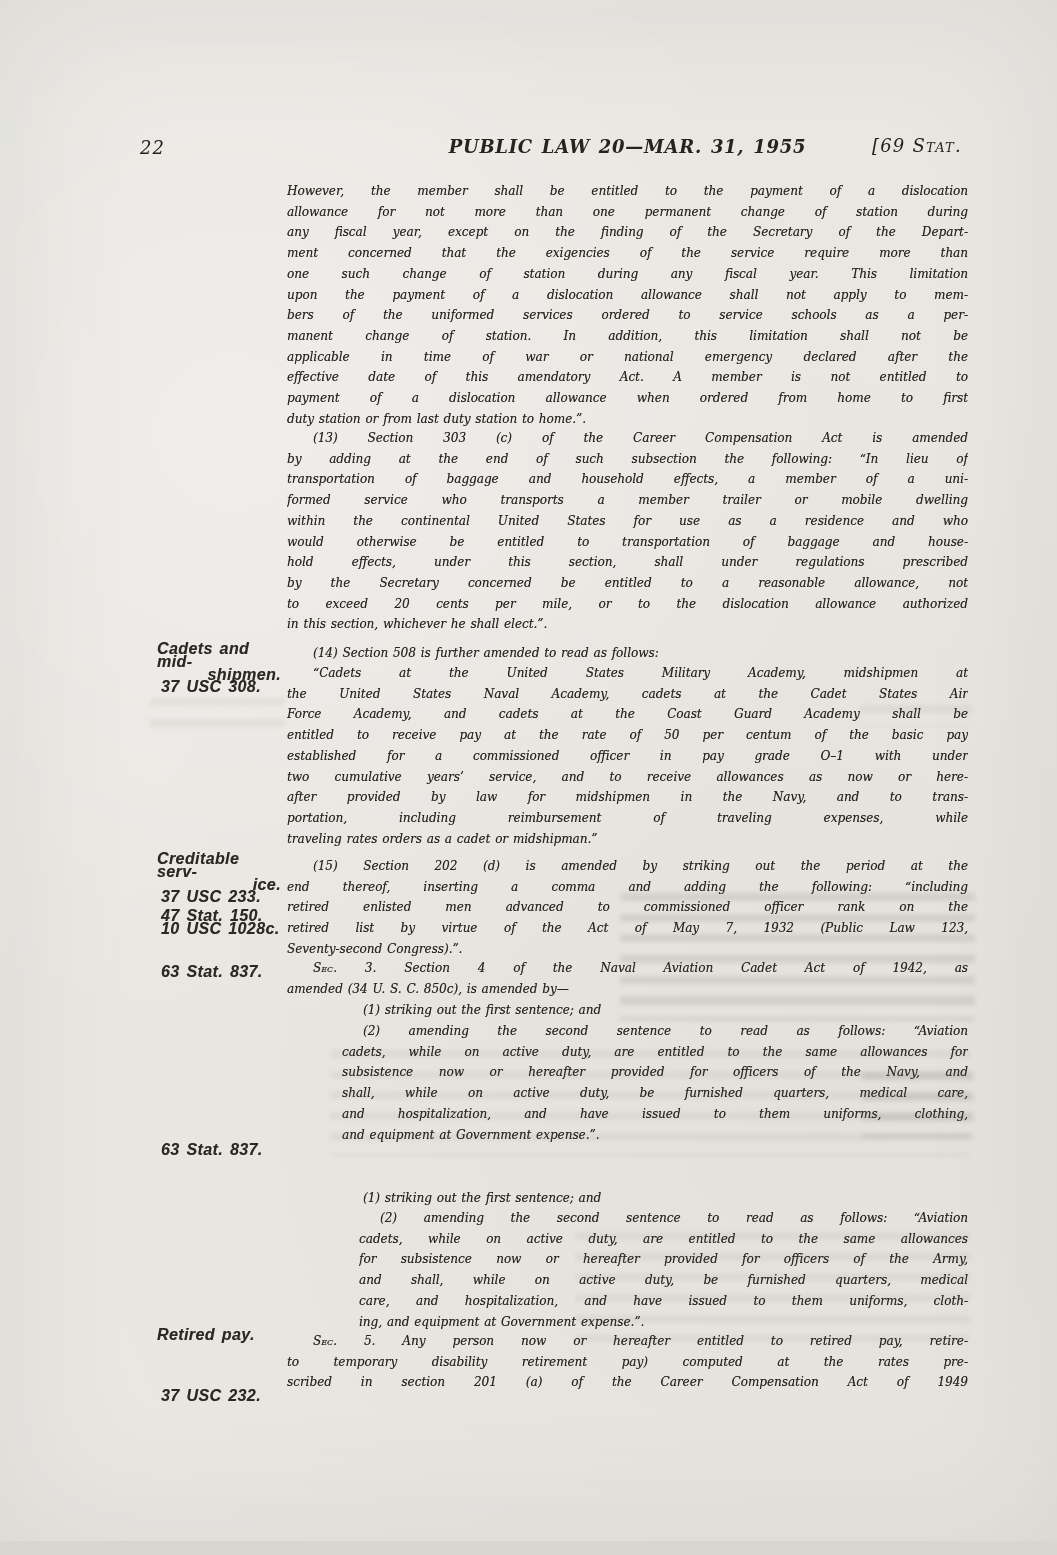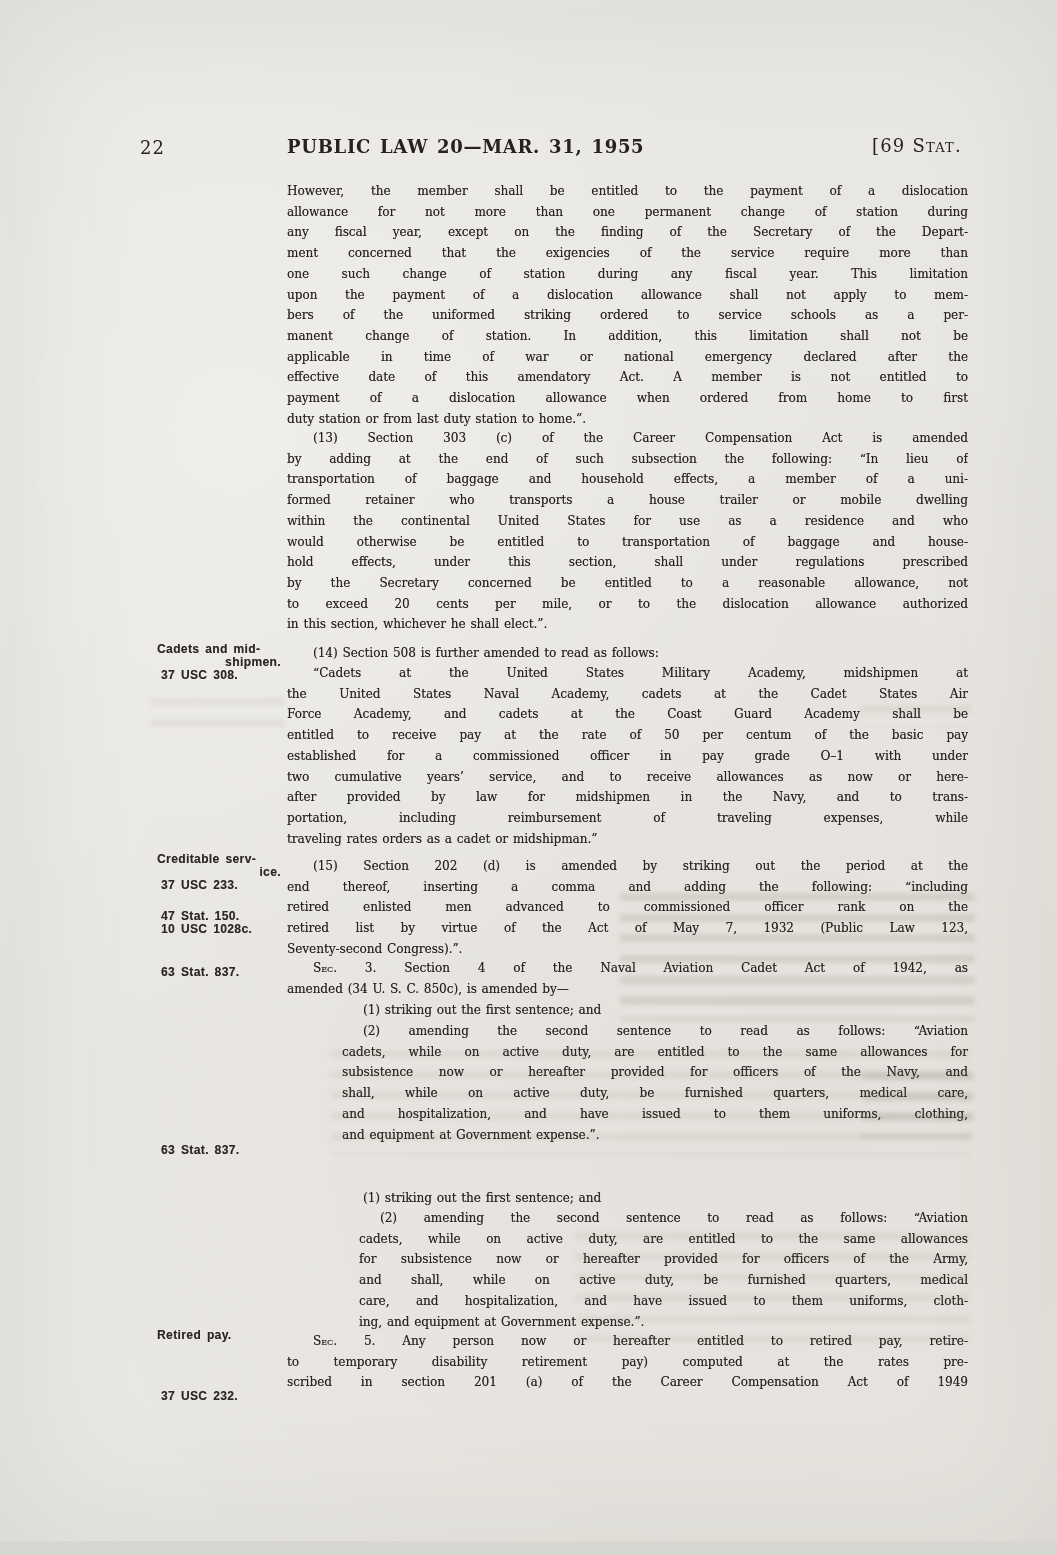--- a/index.html
+++ b/index.html
@@ -12,29 +12,30 @@
     position:relative;
     width:1057px;height:1541px;
     margin:0 auto;
     background-color:var(--paper);
     background-image:
       radial-gradient(circle at 22% 28%, rgba(255,255,255,.28), transparent 45%),
       radial-gradient(circle at 78% 72%, rgba(140,132,115,.06), transparent 55%);
     box-shadow: inset 0 0 140px rgba(92,86,74,.10);
     overflow:hidden;
     font-family:"DejaVu Serif","Liberation Serif",serif;
+    font-style:italic;
   }
   
   .pagenum{
     position:absolute;left:140px;top:137px;
     font-size:18px;color:var(--ink);letter-spacing:1px;
   }
   .runhead{
     position:absolute;left:287px;top:136px;width:681px;
-    text-align:left;font-weight:bold;font-size:18px;
+    text-align:center;font-weight:bold;font-size:18px;
     color:var(--ink);letter-spacing:.7px;word-spacing:2px;
   }
   .statref{
     position:absolute;left:872px;top:135px;
     font-size:18px;color:var(--ink);letter-spacing:1.2px;
   }
   .sc{font-variant:small-caps;}
   
   .para{
     position:absolute;left:287px;width:681px;
@@ -55,21 +56,21 @@
   .para.indent .line:first-child{text-indent:26px;}
   .para.flush  .line:first-child{text-indent:0;}
   .para.sub {left:342px;width:626px;}
   .para.sub  .line:first-child{text-indent:21px;}
   .para.sub2{left:359px;width:609px;}
   .para.sub2 .line:first-child{text-indent:21px;}
   
   .note{
     position:absolute;left:129px;width:152px;
     font-family:"Liberation Sans",sans-serif;
-    font-weight:bold;font-size:12px;line-height:12.8px;
+    font-weight:bold;font-size:16px;line-height:12.8px;
     color:var(--note-ink);letter-spacing:.4px;word-spacing:2px;
     text-shadow:.2px .2px .3px rgba(43,40,36,.45);
   }
   .note-line.first{padding-left:28px;}
   .note-line.hang {padding-left:0;text-align:right;}
   .note-line.cite {padding-left:32px;}
   
   .ghost{
     position:absolute;
     background:repeating-linear-gradient(
@@ -91,32 +92,32 @@
   <div class="runhead">PUBLIC LAW 20—MAR. 31, 1955</div>
   <div class="statref sc">[69 Stat.</div>
 
   <div class="para flush" style="top:181px">
       <div class="line">However, the member shall be entitled to the payment of a dislocation</div>
       <div class="line">allowance for not more than one permanent change of station during</div>
       <div class="line">any fiscal year, except on the finding of the Secretary of the Depart-</div>
       <div class="line">ment concerned that the exigencies of the service require more than</div>
       <div class="line">one such change of station during any fiscal year. This limitation</div>
       <div class="line">upon the payment of a dislocation allowance shall not apply to mem-</div>
-      <div class="line">bers of the uniformed striking ordered to service schools as a per-</div>
+      <div class="line">bers of the uniformed services ordered to service schools as a per-</div>
       <div class="line">manent change of station. In addition, this limitation shall not be</div>
       <div class="line">applicable in time of war or national emergency declared after the</div>
       <div class="line">effective date of this amendatory Act. A member is not entitled to</div>
       <div class="line">payment of a dislocation allowance when ordered from home to first</div>
       <div class="line last">duty station or from last duty station to home.”.</div>
     </div>
   <div class="para indent" style="top:428px">
       <div class="line">(13) Section 303 (c) of the Career Compensation Act is amended</div>
       <div class="line">by adding at the end of such subsection the following: “In lieu of</div>
       <div class="line">transportation of baggage and household effects, a member of a uni-</div>
-      <div class="line">formed retainer who transports a house trailer or mobile dwelling</div>
+      <div class="line">formed service who transports a member trailer or mobile dwelling</div>
       <div class="line">within the continental United States for use as a residence and who</div>
       <div class="line">would otherwise be entitled to transportation of baggage and house-</div>
       <div class="line">hold effects, under this section, shall under regulations prescribed</div>
       <div class="line">by the Secretary concerned be entitled to a reasonable allowance, not</div>
       <div class="line">to exceed 20 cents per mile, or to the dislocation allowance authorized</div>
       <div class="line last">in this section, whichever he shall elect.”.</div>
     </div>
   <div class="para indent" style="top:643px">
       <div class="line last">(14) Section 508 is further amended to read as follows:</div>
     </div>

